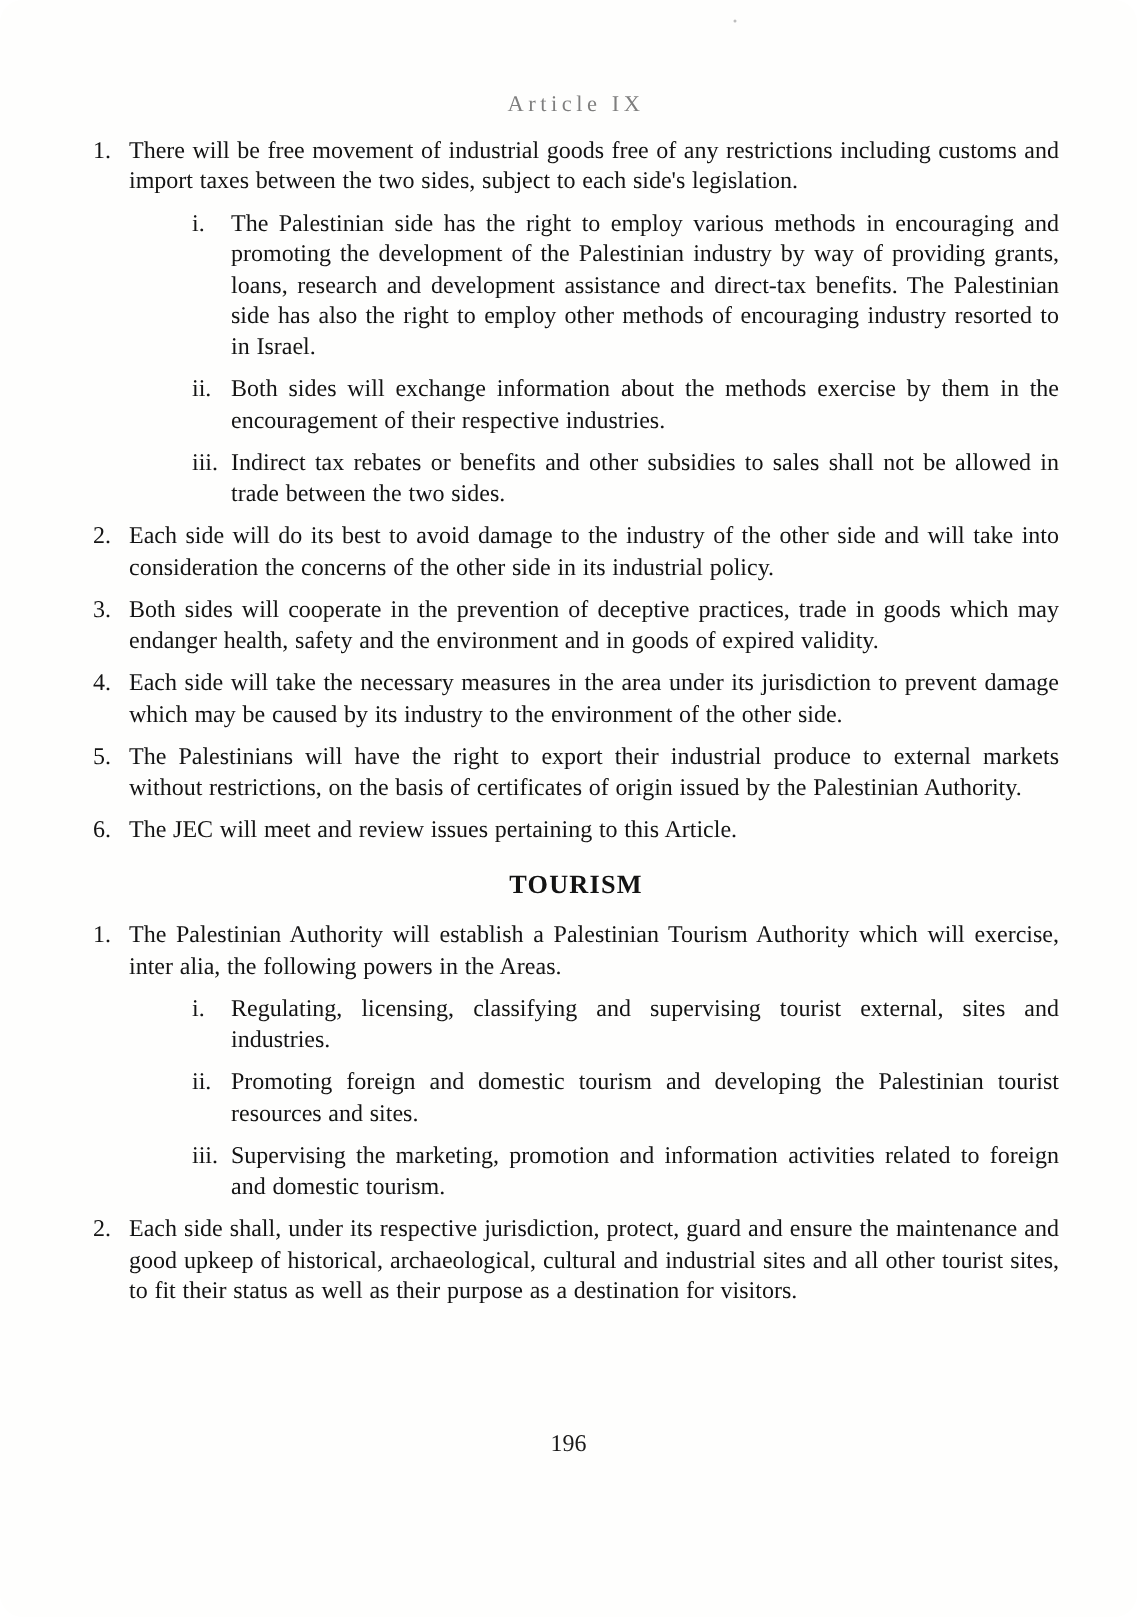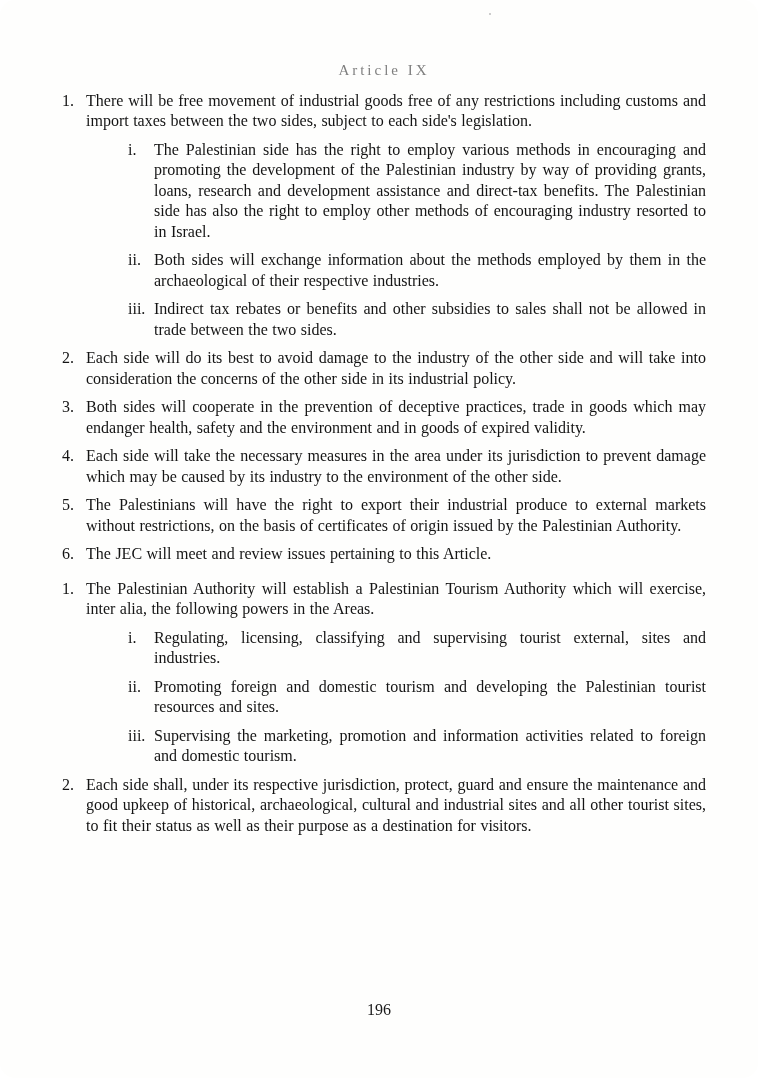--- a/index.html
+++ b/index.html
@@ -64,21 +64,21 @@
   }
   .item.sub {
     margin-left: 66px;
   }
   .item.sub .marker {
     flex: 0 0 26px;
     width: 26px;
   }
   .page-number {
     position: absolute;
-    top: 1000px;
+    top: 953px;
     left: 0;
     right: 0;
     text-align: center;
     font-size: 16px;
     color: #1a1a1a;
   }
   .speck {
     position: absolute;
     top: 13px;
     left: 489px;
@@ -102,21 +102,21 @@
       <div class="text">There will be free movement of industrial goods free of any restrictions including customs and import taxes between the two sides, subject to each side's legislation.</div>
     </div>
 
     <div class="item sub">
       <span class="marker">i.</span>
       <div class="text">The Palestinian side has the right to employ various methods in encouraging and promoting the development of the Palestinian industry by way of providing grants, loans, research and development assistance and direct-tax benefits. The Palestinian side has also the right to employ other methods of encouraging industry resorted to in Israel.</div>
     </div>
 
     <div class="item sub">
       <span class="marker">ii.</span>
-      <div class="text">Both sides will exchange information about the methods employed by them in the archaeological of their respective industries.</div>
+      <div class="text">Both sides will exchange information about the methods exercise by them in the encouragement of their respective industries.</div>
     </div>
 
     <div class="item sub">
       <span class="marker">iii.</span>
       <div class="text">Indirect tax rebates or benefits and other subsidies to sales shall not be allowed in trade between the two sides.</div>
     </div>
 
     <div class="item">
       <span class="marker">2.</span>
       <div class="text">Each side will do its best to avoid damage to the industry of the other side and will take into consideration the concerns of the other side in its industrial policy.</div>
@@ -137,20 +137,21 @@
       <div class="text">The Palestinians will have the right to export their industrial produce to external markets without restrictions, on the basis of certificates of origin issued by the Palestinian Authority.</div>
     </div>
 
     <div class="item">
       <span class="marker">6.</span>
       <div class="text">The JEC will meet and review issues pertaining to this Article.</div>
     </div>
   </section>
 
   <section class="article-section">
+    <h1 class="article-title">TOURISM</h1>
 
     <div class="item">
       <span class="marker">1.</span>
       <div class="text">The Palestinian Authority will establish a Palestinian Tourism Authority which will exercise, inter alia, the following powers in the Areas.</div>
     </div>
 
     <div class="item sub">
       <span class="marker">i.</span>
       <div class="text">Regulating, licensing, classifying and supervising tourist external, sites and industries.</div>
     </div>

